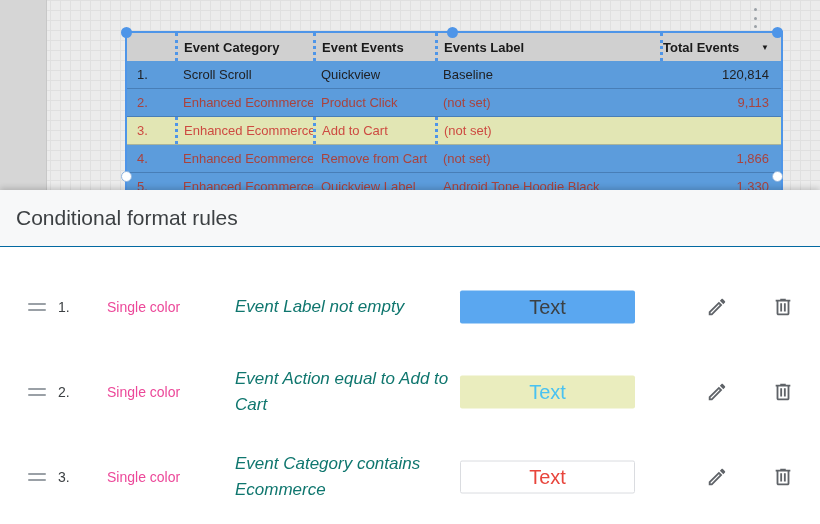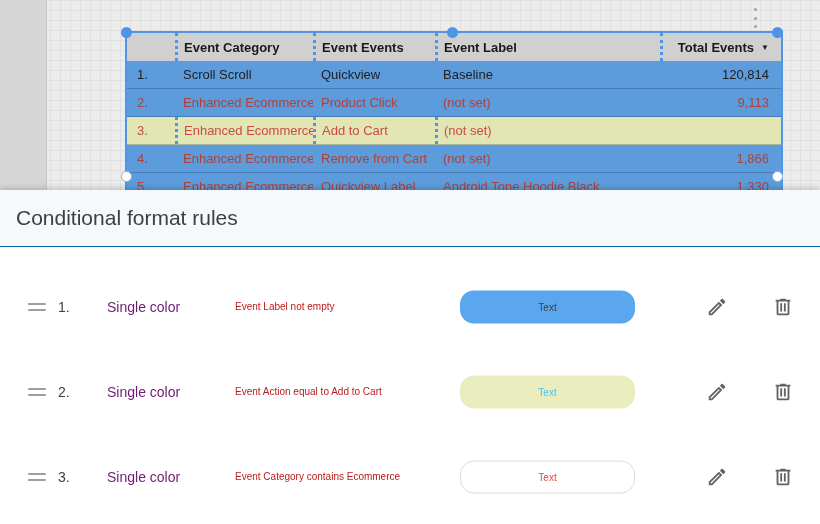--- a/index.html
+++ b/index.html
@@ -17,21 +17,21 @@
 
   
   .tablewrap{position:absolute;left:125px;top:31px;width:654px;border:2px solid var(--selection-blue);border-bottom:none;background:#fff;}
   .trow{display:grid;grid-template-columns:48px 138px 122px 225px 117px;height:28px;box-sizing:border-box;}
   .tcell{box-sizing:border-box;padding-left:8px;display:flex;align-items:center;font-size:13px;white-space:nowrap;overflow:hidden;}
   .tcell.num{padding-left:10px;}
   .tcell.val{justify-content:flex-end;padding-right:8px;padding-left:0;}
   .thead{background:var(--header-bg);font-weight:bold;color:#1A1A1A;font-size:14px;}
   .thead .tcell{font-weight:bold;}
   .thead .dotted, .r-yellow .dotted{border-left:3px dotted var(--selection-blue);padding-left:6px;}
-  .thead .dotted.val,.r-yellow .dotted.val{padding-left:0;}
+  .thead .dotted.val,.r-yellow .dotted.val{padding-left:0;justify-content:space-between;}
   .sort-caret{font-size:8px;margin-left:7px;color:#1A1A1A;}
   .r-blue{background:var(--row-blue);border-bottom:1px solid rgba(20,50,90,.28);}
   .r-yellow{background:var(--row-yellow);border-bottom:1px solid rgba(20,50,90,.28);}
   .r-dark{color:var(--text-dark);}
   .r-redblue{color:var(--red-on-blue);}
   .r-redyellow{color:var(--red-on-yellow);}
 
   
   .handle{position:absolute;width:11px;height:11px;border-radius:50%;box-sizing:border-box;}
   .handle.blue{background:var(--selection-blue);}
@@ -39,24 +39,24 @@
 
   
   .panel{position:absolute;left:0;top:190px;width:820px;height:334px;background:#fff;box-shadow:0 -2px 6px rgba(0,0,0,.18);}
   .panel-header{height:56px;background:#F7F8F9;border-bottom:1px solid #0369a1;display:flex;align-items:center;}
   .panel-title{font-size:21px;color:#3C4043;margin:0 0 0 16px;font-weight:400;}
   .rules{position:relative;padding-top:17px;}
   .rule{position:relative;height:85px;}
   .drag{position:absolute;left:28px;top:50%;margin-top:-4px;width:18px;height:8px;display:flex;flex-direction:column;justify-content:space-between;cursor:grab;}
   .drag i{display:block;height:2px;border-radius:1px;background:#9AA0A6;}
   .idx{position:absolute;left:58px;top:50%;transform:translateY(-50%);font-size:14px;color:#3C4043;}
-  .rtype{position:absolute;left:107px;top:50%;transform:translateY(-50%);font-size:14px;color:#701a75;}
-  .rcond{position:absolute;left:235px;top:50%;transform:translateY(-50%);width:215px;font-size:10px;line-height:26px;color:#b91c1c;}
-  .chip{position:absolute;left:460px;top:50%;transform:translateY(-50%);width:175px;height:33px;border-radius:14px;
-        display:flex;align-items:center;justify-content:center;font-size:10px;box-sizing:border-box;}
+  .rtype{position:absolute;left:107px;top:50%;transform:translateY(-50%);font-size:14px;color:#ec4899;}
+  .rcond{position:absolute;left:235px;top:50%;transform:translateY(-50%);width:215px;font-size:17px;line-height:26px;color:#0f766e;font-style:italic;}
+  .chip{position:absolute;left:460px;top:50%;transform:translateY(-50%);width:175px;height:33px;border-radius:2px;
+        display:flex;align-items:center;justify-content:center;font-size:20px;box-sizing:border-box;}
   .chip1{background:var(--chip-1-bg);color:var(--chip-1-text);}
   .chip2{background:var(--chip-2-bg);color:var(--chip-2-text);}
   .chip3{background:var(--chip-3-bg);color:var(--chip-3-text);border:1px solid var(--chip-3-border);}
   .icon-btn{position:absolute;top:50%;transform:translateY(-50%);width:26px;height:26px;background:none;border:none;padding:0;cursor:pointer;display:flex;align-items:center;justify-content:center;}
   .icon-btn.edit{left:704px;}
   .icon-btn.del{left:770px;}
   .icon-btn svg{width:22px;height:22px;fill:#5F6368;}
 </style>
 </head>
 <body>
@@ -71,21 +71,21 @@
         <i></i>
         <i></i>
       </div>
 
     <div class="tablewrap">
 
       <div class="trow thead">
         <div class="tcell num"></div>
         <div class="tcell dotted">Event Category</div>
         <div class="tcell dotted">Event Events</div>
-        <div class="tcell dotted">Event Label</div>
+        <div class="tcell dotted">Events Label</div>
         <div class="tcell dotted val">
           <span>Total Events</span>
           <span class="sort-caret">▼</span>
         </div>
       </div>
 
       <div class="trow r-blue r-dark">
         <div class="tcell num">1.</div>
         <div class="tcell">Scroll Scroll</div>
         <div class="tcell">Quickview</div>

